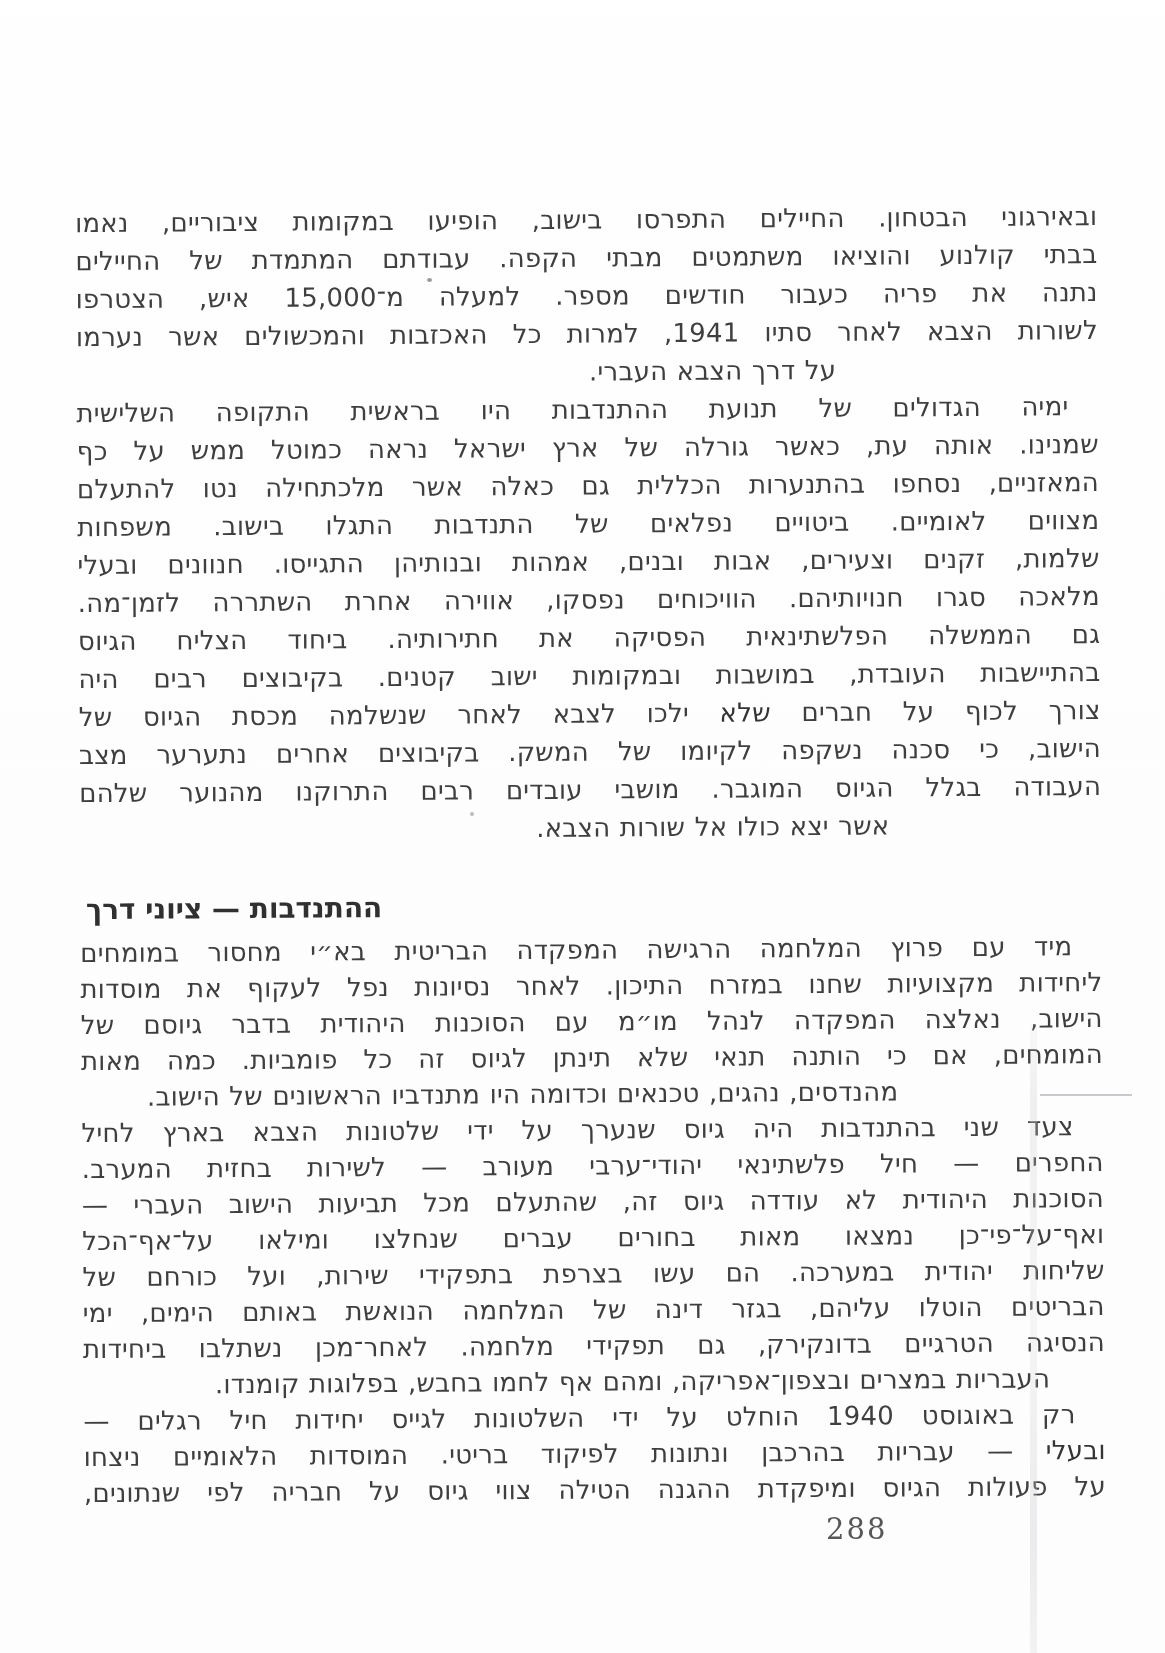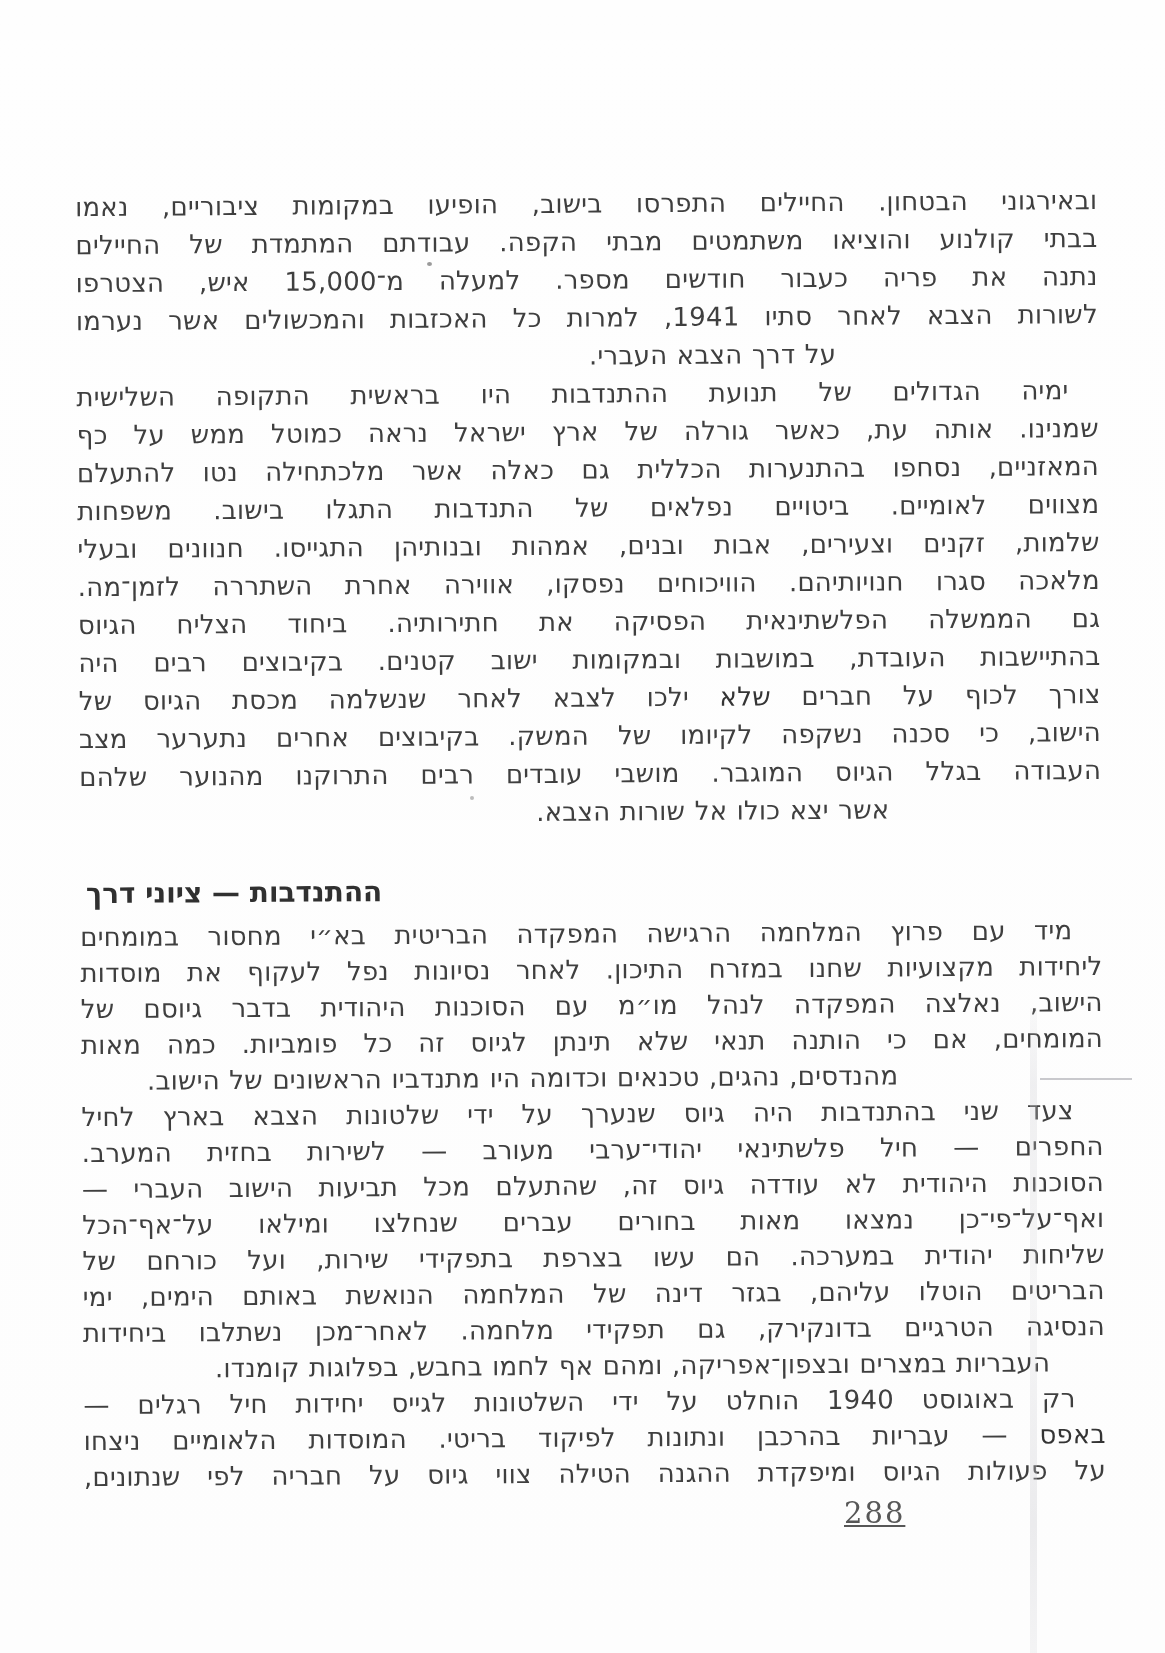--- a/index.html
+++ b/index.html
@@ -6,20 +6,21 @@
   body{
     width:1165px;height:1653px;
     background:#ffffff;
     position:relative;
     overflow:hidden;
     font-family:"DejaVu Sans",sans-serif;
   }
   .page{
     position:absolute;inset:0;
     background:linear-gradient(180deg,#fefefe 0%,#fdfdfd 100%);
+    margin-top:16px;
   }
   .textblock{
     position:absolute;
     left:75px;top:183px;width:1022px;
     direction:rtl;
     color:#3f3f3f;
     font-size:26px;
     transform:rotate(-0.4deg);
     transform-origin:top right;
     text-rendering:optimizeLegibility;
@@ -46,26 +47,25 @@
     line-height:40px;
     font-weight:bold;
     font-size:28px;
     color:#303030;
     text-align:left;
     text-align-last:left;
     padding-left:6px;
   }
   .pagenum{
     position:absolute;
-    left:844px;top:1496px;
+    left:826px;top:1496px;
     font-family:"DejaVu Serif",serif;
     font-size:29px;
     color:#575757;
     letter-spacing:2px;
-    text-decoration:underline;
   }
   
   .artifact-hline{
     position:absolute;
     left:1040px;top:1078px;width:92px;height:2px;
     background:#c9c9cd;
   }
   .artifact-vstreak{
     position:absolute;
     left:1030px;top:1008px;width:7px;height:645px;
@@ -109,21 +109,21 @@
       <div class="line tight lastline" style="padding-right: 205px;">מהנדסים, נהגים, טכנאים וכדומה היו מתנדביו הראשונים של הישוב.</div>
       <div class="line tight" style="padding-right: 30px;">צעד שני בהתנדבות היה גיוס שנערך על ידי שלטונות הצבא בארץ לחיל</div>
       <div class="line tight">החפרים — חיל פלשתינאי יהודי־ערבי מעורב — לשירות בחזית המערב.</div>
       <div class="line tight">הסוכנות היהודית לא עודדה גיוס זה, שהתעלם מכל תביעות הישוב העברי —</div>
       <div class="line tight">ואף־על־פי־כן נמצאו מאות בחורים עברים שנחלצו ומילאו על־אף־הכל</div>
       <div class="line tight">שליחות יהודית במערכה. הם עשו בצרפת בתפקידי שירות, ועל כורחם של</div>
       <div class="line tight">הבריטים הוטלו עליהם, בגזר דינה של המלחמה הנואשת באותם הימים, ימי</div>
       <div class="line tight">הנסיגה הטרגיים בדונקירק, גם תפקידי מלחמה. לאחר־מכן נשתלבו ביחידות</div>
       <div class="line tight lastline" style="padding-right: 55px;">העבריות במצרים ובצפון־אפריקה, ומהם אף לחמו בחבש, בפלוגות קומנדו.</div>
       <div class="line tight" style="padding-right: 30px;">רק באוגוסט 1940 הוחלט על ידי השלטונות לגייס יחידות חיל רגלים —</div>
-      <div class="line tight"><b>באפס</b> — עבריות בהרכבן ונתונות לפיקוד בריטי. המוסדות הלאומיים ניצחו</div>
+      <div class="line tight"><b>ובעלי</b> — עבריות בהרכבן ונתונות לפיקוד בריטי. המוסדות הלאומיים ניצחו</div>
       <div class="line tight">על פעולות הגיוס ומיפקדת ההגנה הטילה צווי גיוס על חבריה לפי שנתונים,</div>
     </div>
   <div class="pagenum">288</div>
   <div class="artifact-hline"></div>
   <div class="artifact-vstreak"></div>
   <div class="speck1"></div>
   <div class="speck2"></div>
 </div>
 
 </body></html>

